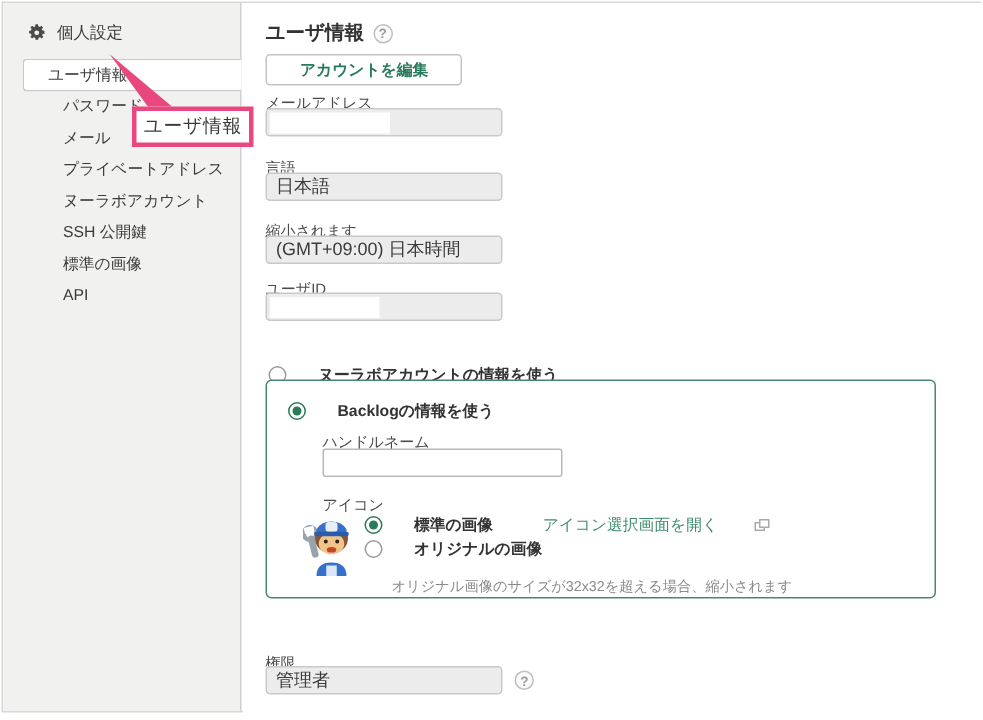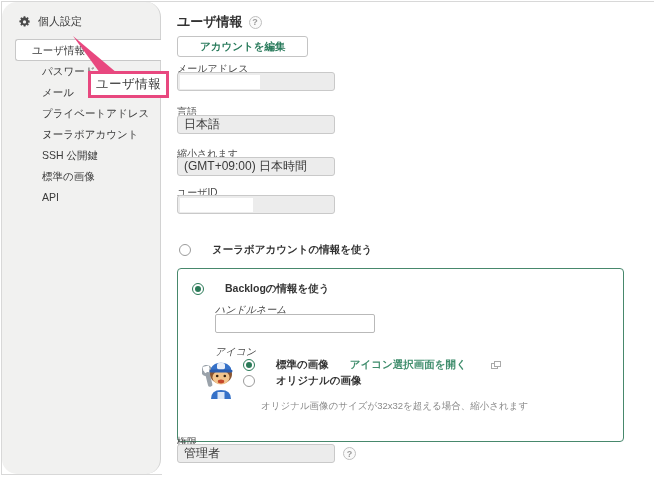--- a/index.html
+++ b/index.html
@@ -8,21 +8,21 @@
     font-family:"Liberation Sans","DejaVu Sans",sans-serif;
     color:#333; background:#fff; position:relative; overflow:hidden;
   }
   .frame{
     position:absolute; left:1px; top:1px; width:653px; height:474px;
     border:1px solid #d8d8d8; background:#fff;
   }
   
   .sidebar{
     position:absolute; left:0; top:0; width:159px; height:100%;
-    background:#f1f1f0; border-right:1px solid #d2d2d2;border-radius:15px;
+    background:#f1f1f0; border-right:1px solid #d2d2d2;
   }
   .sb-header{
     display:flex; align-items:center; gap:7px;
     padding:12px 0 10px 16px; font-size:11px; color:#3a3a3a;
   }
   .gear{ width:13px; height:13px; display:inline-block; }
   .sb-item{
     font-size:10.5px; color:#3a3a3a; line-height:21px;
     padding-left:40px; cursor:pointer; white-space:nowrap;
   }
@@ -70,30 +70,30 @@
     position:relative; cursor:pointer; flex:0 0 12px;
   }
   .radio.checked{ border:1px solid #2b7a58; }
   .radio.checked::after{
     content:""; position:absolute; left:2px; top:2px; width:6px; height:6px;
     border-radius:50%; background:#2b7a58;
   }
   .radio-row{ position:absolute; display:flex; align-items:center; gap:21px;
     font-size:10.5px; font-weight:bold; color:#333; }
   .green-box{
-    position:absolute; left:15px; top:266px; width:447px; height:174px;
+    position:absolute; left:15px; top:251px; width:447px; height:146px;
     border:1.5px solid #47886c; border-radius:4px; background:#fff;
   }
-  .g-label{ position:absolute; font-size:10px; color:#4a4a4a;font-style:italic; }
+  .g-label{ position:absolute; font-size:10px; color:#4a4a4a; }
   .handle-input{
     position:absolute; left:37px; top:45px; width:160px; height:19px;
     border:1px solid #b9b9b9; border-radius:2px; background:#fff;
     font-size:10.5px; padding:0 5px;
   }
-  .green-link{ color:#3f8d6c; font-weight:bold; cursor:pointer; text-decoration:none; }
+  .green-link{ color:#3f8d6c; font-weight:normal; cursor:pointer; text-decoration:none;margin-left:12px; }
   .win-icon{ display:inline-block; position:relative; width:10px; height:8px; margin-left:3px; }
   .win-icon i{ position:absolute; display:block; border:1px solid #aaa; background:#fff; }
   .win-icon .b{ left:0; top:2px; width:7px; height:6px; }
   .win-icon .f{ left:3px; top:0; width:7px; height:6px; }
   .file-btn{
     display:inline-block; padding:1px 5px; border:1px solid #c9c9c9;
     border-radius:3px; background:#f6f6f6; color:#9a9a9a; font-size:9px;
     cursor:pointer;
   }
   .file-status{ font-size:10px; font-weight:bold; color:#333; margin-left:6px; }

